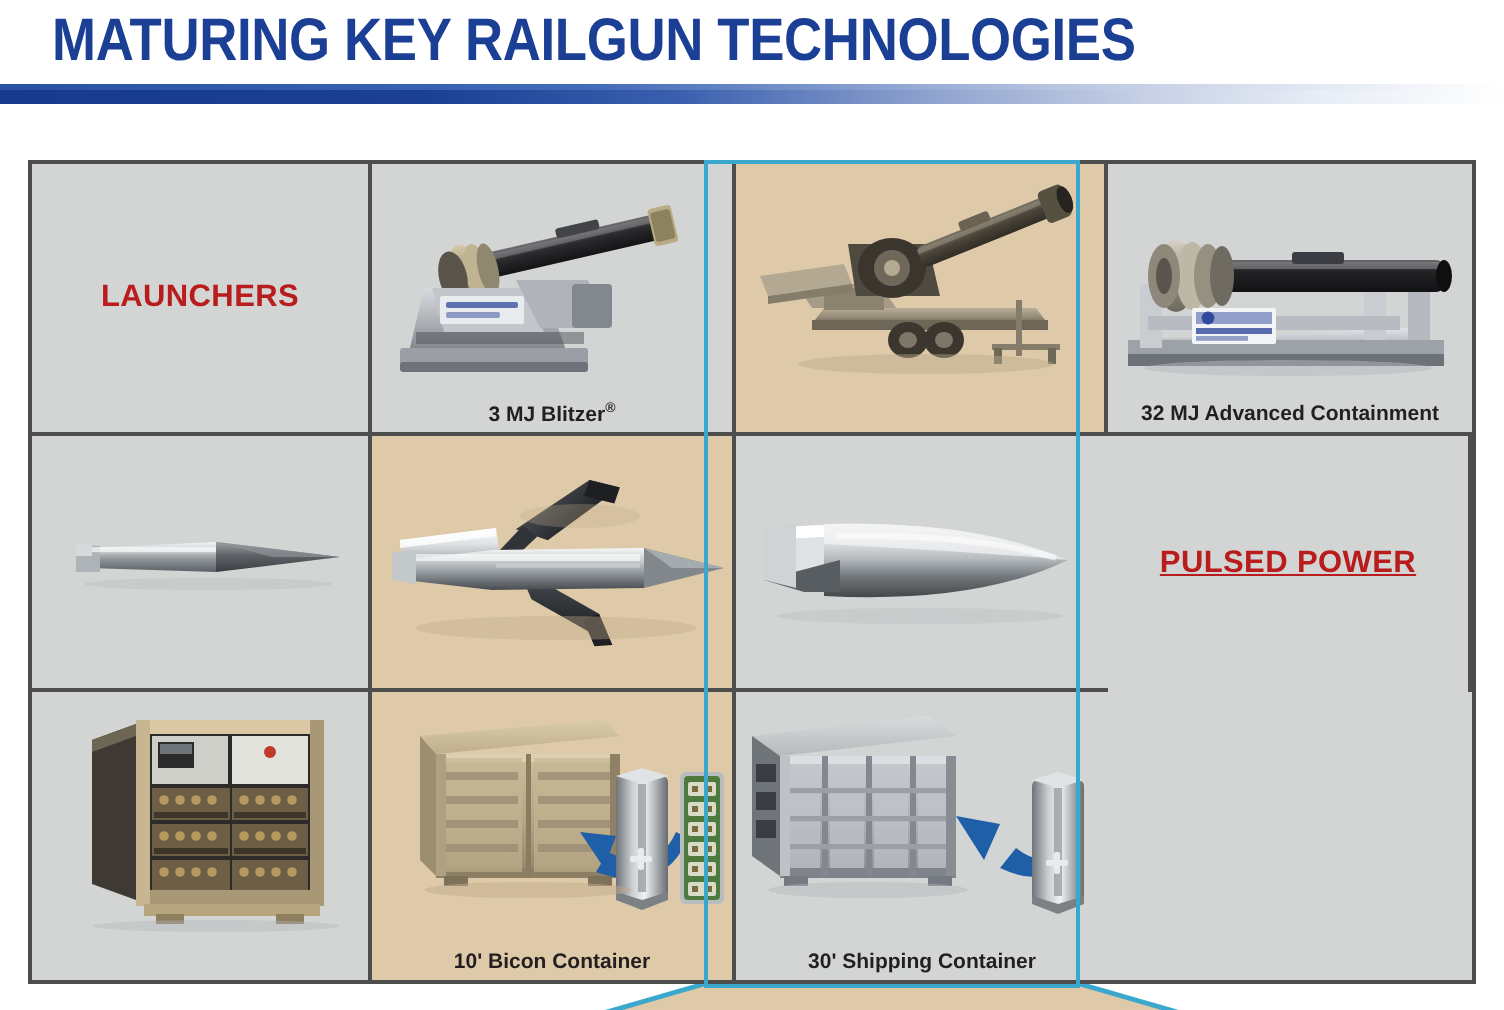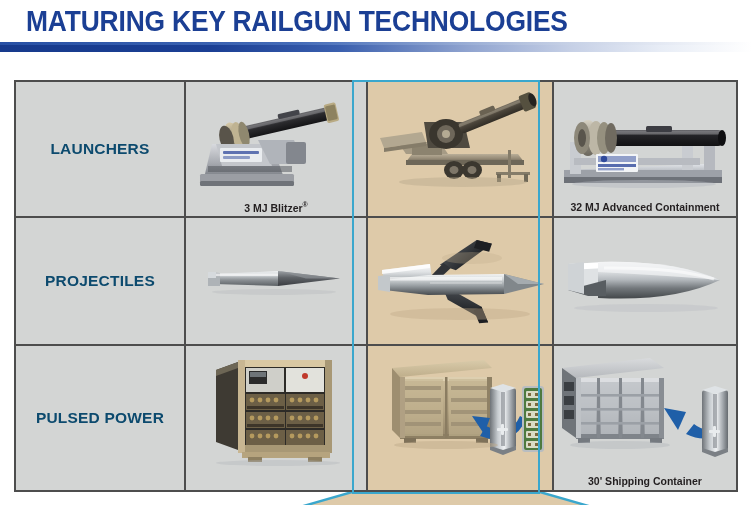--- a/index.html
+++ b/index.html
@@ -66,29 +66,29 @@
   }
   .cell {
     position: relative;
     box-sizing: border-box;
     border-right: 2px solid #4d4d4d;
     border-bottom: 2px solid #4d4d4d;
     background: #d3d5d4;
     overflow: hidden;
   }
   .cell.lastcol { border-right: none; }
-  .cell.lastrow { border-bottom: none; }
+  .cell.lastrow { border-bottom: none; text-decoration: underline; }
 
   .row-label {
     display: flex;
     align-items: center;
     justify-content: center;
     font-weight: bold;
     font-size: 15.5px;
-    color: #0c4a6e;
+    color: #b91c1c;
     letter-spacing: .2px;
   }
 
   .media {
     position: absolute;
     left: 0; right: 0;
     top: 0;
     bottom: 22px;
   }
   .caption {
@@ -294,23 +294,20 @@
         <rect x="44" y="86" width="26" height="2.4" fill="#2f4a9c" opacity=".5"></rect>
 
         <ellipse cx="90" cy="102" rx="72" ry="4" fill="#b6babf" opacity=".5"></ellipse>
       </svg>
     </div>
     <div class="caption">
       <span>32 MJ Advanced Containment</span>
     </div>
   </div>
 
-  <div class="cell row-label">
-    <span>PROJECTILES</span>
-  </div>
 
   <div class="cell">
     <div class="media" style="bottom:0">
       <svg viewBox="0 0 182 126" width="182" height="126">
         <defs>
           <linearGradient id="dart1" x1="0" y1="0" x2="0" y2="1">
             <stop offset="0%" stop-color="#f2f4f5"></stop>
             <stop offset="30%" stop-color="#c6cbce"></stop>
             <stop offset="60%" stop-color="#8b9094"></stop>
             <stop offset="100%" stop-color="#5c6165"></stop>
@@ -586,20 +583,23 @@
               <rect x="167" y="77" width="3" height="3"></rect>
             <rect x="160" y="87" width="3" height="3"></rect>
               <rect x="167" y="87" width="3" height="3"></rect>
             <rect x="160" y="97" width="3" height="3"></rect>
               <rect x="167" y="97" width="3" height="3"></rect>
           </g>
         </g>
         <ellipse cx="78" cy="99" rx="52" ry="4" fill="#bfac8c" opacity=".5"></ellipse>
       </svg>
     </div>
+    <div class="caption">
+      <span>10' Bicon Container</span>
+    </div>
   </div>
 
   <div class="cell lastcol lastrow">
     <div class="media">
       <svg viewBox="0 0 182 122" width="182" height="122">
         <defs>
           <linearGradient id="graytop" x1="0" y1="0" x2="0" y2="1">
             <stop offset="0%" stop-color="#d9dbdd"></stop>
             <stop offset="100%" stop-color="#b6b9bd"></stop>
           </linearGradient>

